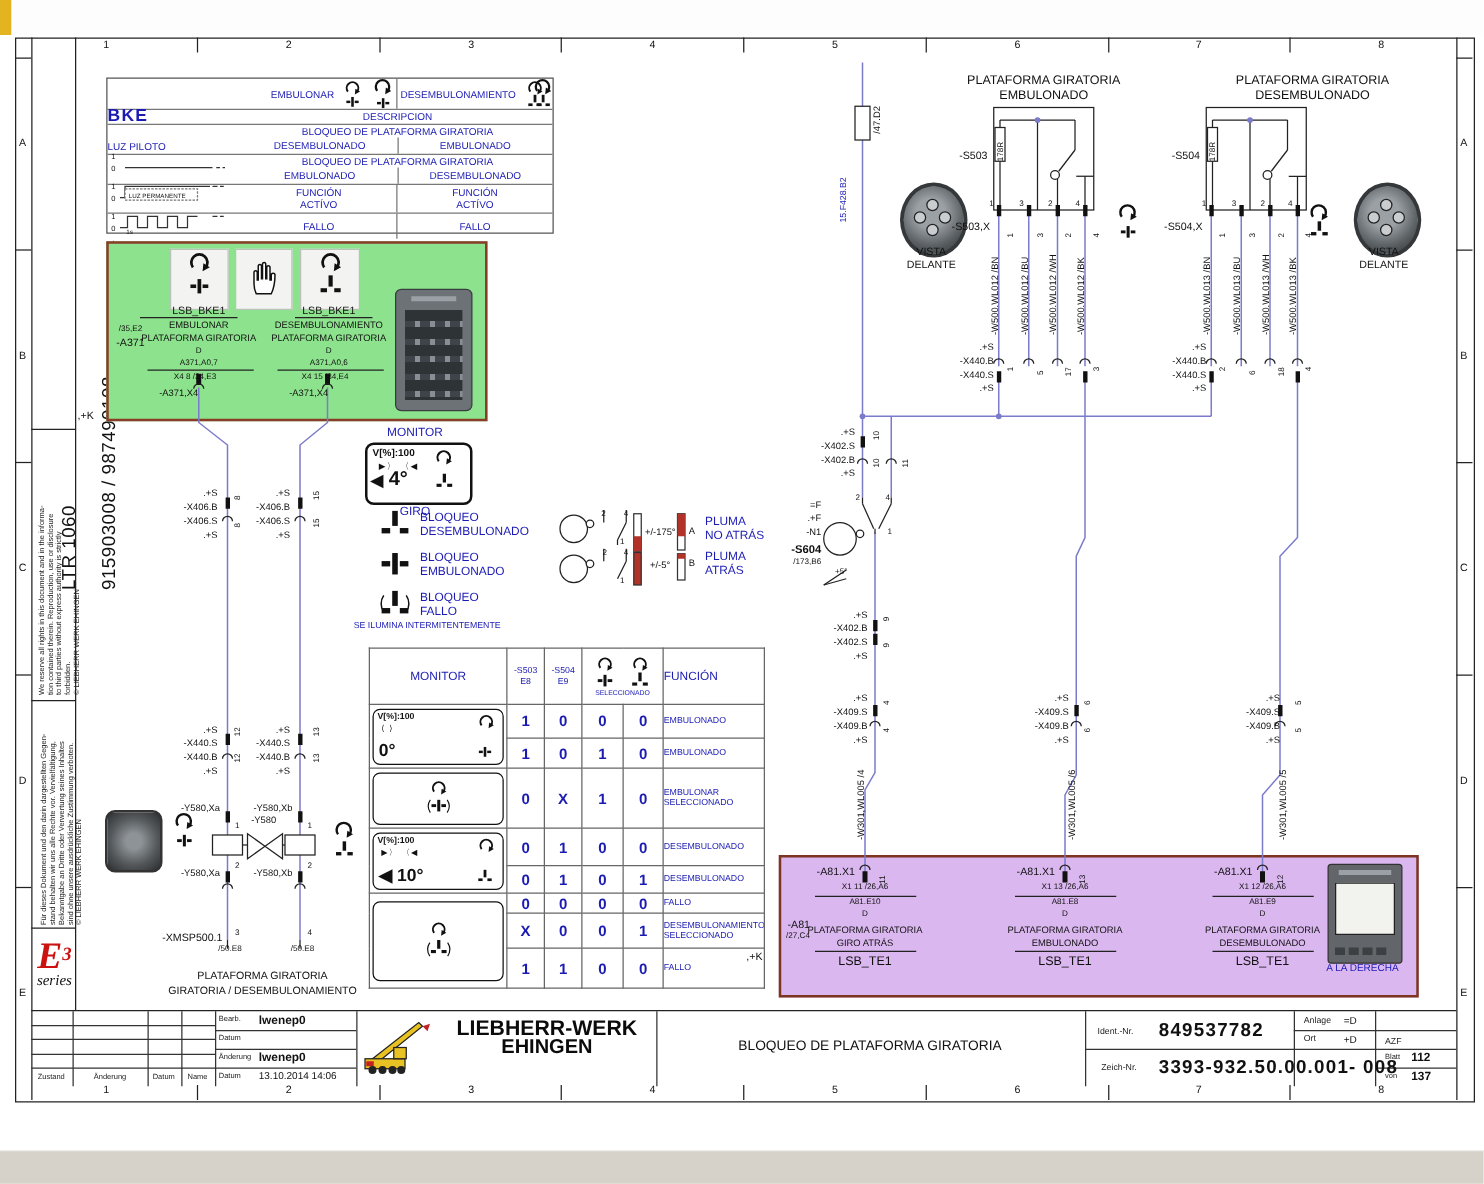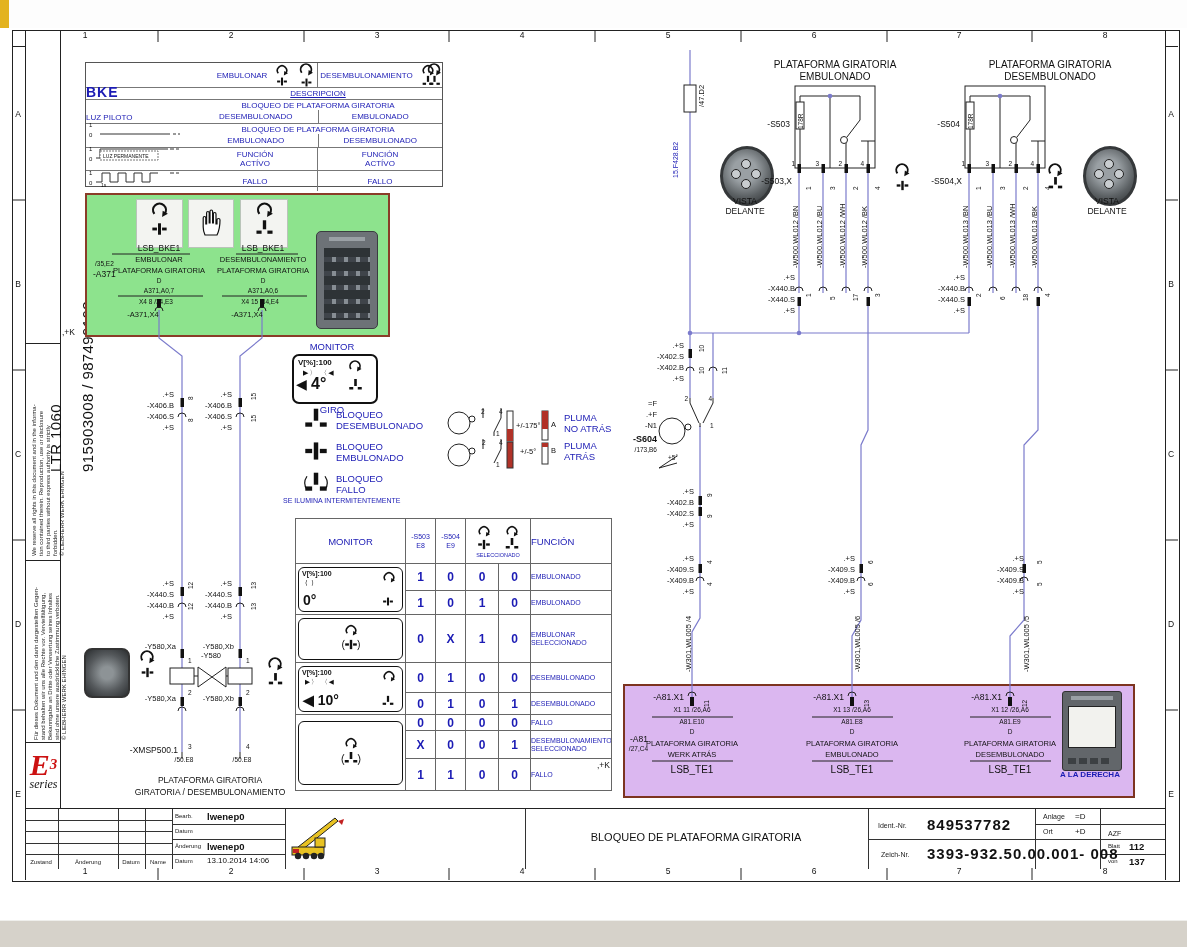--- a/index.html
+++ b/index.html
@@ -24,21 +24,21 @@
   #e3 .e3s{font-family:"Liberation Serif",serif;font-style:italic;font-size:12px;color:#111;margin-top:-2px;}
   
   #bke{left:85px;top:62px;width:356px;height:123px;border:1px solid #555;font-size:8px;color:#1b1bb4;}
   .bkr{display:flex;border-top:1px solid #777;}
   .bkr.first{border-top:none;}
   .bc{box-sizing:border-box;}
   .c1{width:108px;border-right:1px solid #0f766e;display:flex;align-items:center;justify-content:flex-start;position:relative;margin-top:29px;}
   .c2,.c3{width:124px;display:flex;align-items:center;justify-content:center;gap:3px;}
   .c2{border-right:1px solid #777;}
   .bket{font-size:14px;font-weight:bold;letter-spacing:1px;}
-  .c23{width:248px;display:flex;align-items:center;justify-content:center;text-decoration:underline;}
+  .c23{width:248px;display:flex;align-items:center;justify-content:center;}
   .c23col{width:248px;display:flex;flex-direction:column;}
   .c23col .topline{text-align:center;padding-top:1px;}
   .duo{display:flex;flex:1;}
   .duo span{width:124px;display:flex;align-items:center;justify-content:center;}
   .duo span + span{border-left:1px solid #777;}
   .duo2 span{white-space:pre-line;text-align:center;line-height:9px;}
   .wfsvg text{font-size:6px;fill:#111;font-family:"Liberation Sans",sans-serif;}
   .wfsvg .tiny{font-size:5px;}
   
   #greenbox{left:85px;top:193px;width:301px;height:140px;background:#8de38d;border:2px solid #8a3c28;}
@@ -99,21 +99,21 @@
   #lwe .l1{font-size:17px;letter-spacing:0;}
   #lwe .l2{font-size:16px;}
   
   .an{position:absolute;white-space:nowrap;line-height:1;color:#111;z-index:6;}
   .t{font-size:6.5px;}
   .k7{font-size:7.5px;}
   .k8{font-size:8.5px;}
   .k9{font-size:9px;font-weight:bold;}
   .k10{font-size:10px;}
   .b7{font-size:7px;color:#1b1bb4;}
-  .b8{font-size:8px;color:#1b1bb4;font-weight:bold;}
+  .b8{font-size:8px;color:#1b1bb4;}
   .b9{font-size:9.5px;color:#1b1bb4;}
   .cx{transform:translateX(-50%);}
   .r{transform:translateX(-100%);}
   .rot{transform:rotate(-90deg);transform-origin:0 0;}
   #gfx{position:absolute;left:0;top:0;z-index:5;pointer-events:none;}
   #ann{position:absolute;left:0;top:0;width:1187px;height:947px;z-index:6;pointer-events:none;}
 </style>
 </head>
 <body>
 
@@ -459,20 +459,24 @@
     <polygon points="50,8 47,5 10,34 14,37" fill="#e8c222" stroke="#222" stroke-width="1"></polygon>
     <rect x="4" y="34" width="32" height="8" fill="#e8c222" stroke="#222"></rect>
     <rect x="27" y="25" width="10" height="9" fill="#e8c222" stroke="#222"></rect>
     <rect x="5" y="36" width="6" height="4" fill="#c22222"></rect>
     <circle cx="10" cy="43" r="3.2" fill="#222"></circle>
       <circle cx="18" cy="43" r="3.2" fill="#222"></circle>
       <circle cx="26" cy="43" r="3.2" fill="#222"></circle>
       <circle cx="33" cy="43" r="3.2" fill="#222"></circle>
     <polygon points="50,8 56,6 54,12" fill="#c22222"></polygon>
   </svg>
+  <div id="lwe">
+    <div class="l1">LIEBHERR-WERK</div>
+      <div class="l2">EHINGEN</div>
+  </div>
   <span class="ttl cx" style="left:671px;top:22px;">BLOQUEO DE PLATAFORMA GIRATORIA</span>
   <span class="t7" style="left:853px;top:13px;">Ident.-Nr.</span>
   <span class="v15" style="left:902px;top:7px;">849537782</span>
   <span class="t7" style="left:1018px;top:4px;">Anlage</span>
   <span class="t8" style="left:1050px;top:3px;">=D</span>
   <span class="t7" style="left:1018px;top:19px;">Ort</span>
   <span class="t8" style="left:1050px;top:18px;">+D</span>
   <span class="t7" style="left:1083px;top:21px;">AZF</span>
   <span class="t7" style="left:856px;top:42px;">Zeich-Nr.</span>
   <span class="v15" style="left:902px;top:36px;">3393-932.50.00.001-  008</span>
@@ -847,21 +851,21 @@
     <span class="an t cx" style="left: 1010px; top: 707px;">X1 12  /26,A6</span>
     <span class="an t cx" style="left: 692px; top: 719px;">A81.E10</span>
     <span class="an t cx" style="left: 852px; top: 719px;">A81.E8</span>
     <span class="an t cx" style="left: 1010px; top: 719px;">A81.E9</span>
     <span class="an t cx" style="left: 692px; top: 729px;">D</span>
     <span class="an t cx" style="left: 852px; top: 729px;">D</span>
     <span class="an t cx" style="left: 1010px; top: 729px;">D</span>
     <span class="an k7 cx" style="left: 692px; top: 740px;">PLATAFORMA GIRATORIA</span>
     <span class="an k7 cx" style="left: 852px; top: 740px;">PLATAFORMA GIRATORIA</span>
     <span class="an k7 cx" style="left: 1010px; top: 740px;">PLATAFORMA GIRATORIA</span>
-    <span class="an k7 cx" style="left: 692px; top: 751px;">WERK ATRÁS</span>
+    <span class="an k7 cx" style="left: 692px; top: 751px;">GIRO ATRÁS</span>
     <span class="an k7 cx" style="left: 852px; top: 751px;">EMBULONADO</span>
     <span class="an k7 cx" style="left: 1010px; top: 751px;">DESEMBULONADO</span>
     <span class="an k10 cx" style="left: 692px; top: 765px;">LSB_TE1</span>
     <span class="an k10 cx" style="left: 852px; top: 765px;">LSB_TE1</span>
     <span class="an k10 cx" style="left: 1010px; top: 765px;">LSB_TE1</span>
     <span class="an k8 r" style="left: 648px; top: 735px;">-A81</span>
     <span class="an t r" style="left: 648px; top: 746px;">/27,C4</span>
     <span class="an b8 cx" style="left: 1090px; top: 771px;">A LA DERECHA</span>
     <span class="an k8 cx" style="left: 159px; top: 244px;">LSB_BKE1</span>
     <span class="an k8 cx" style="left: 263px; top: 244px;">LSB_BKE1</span>

